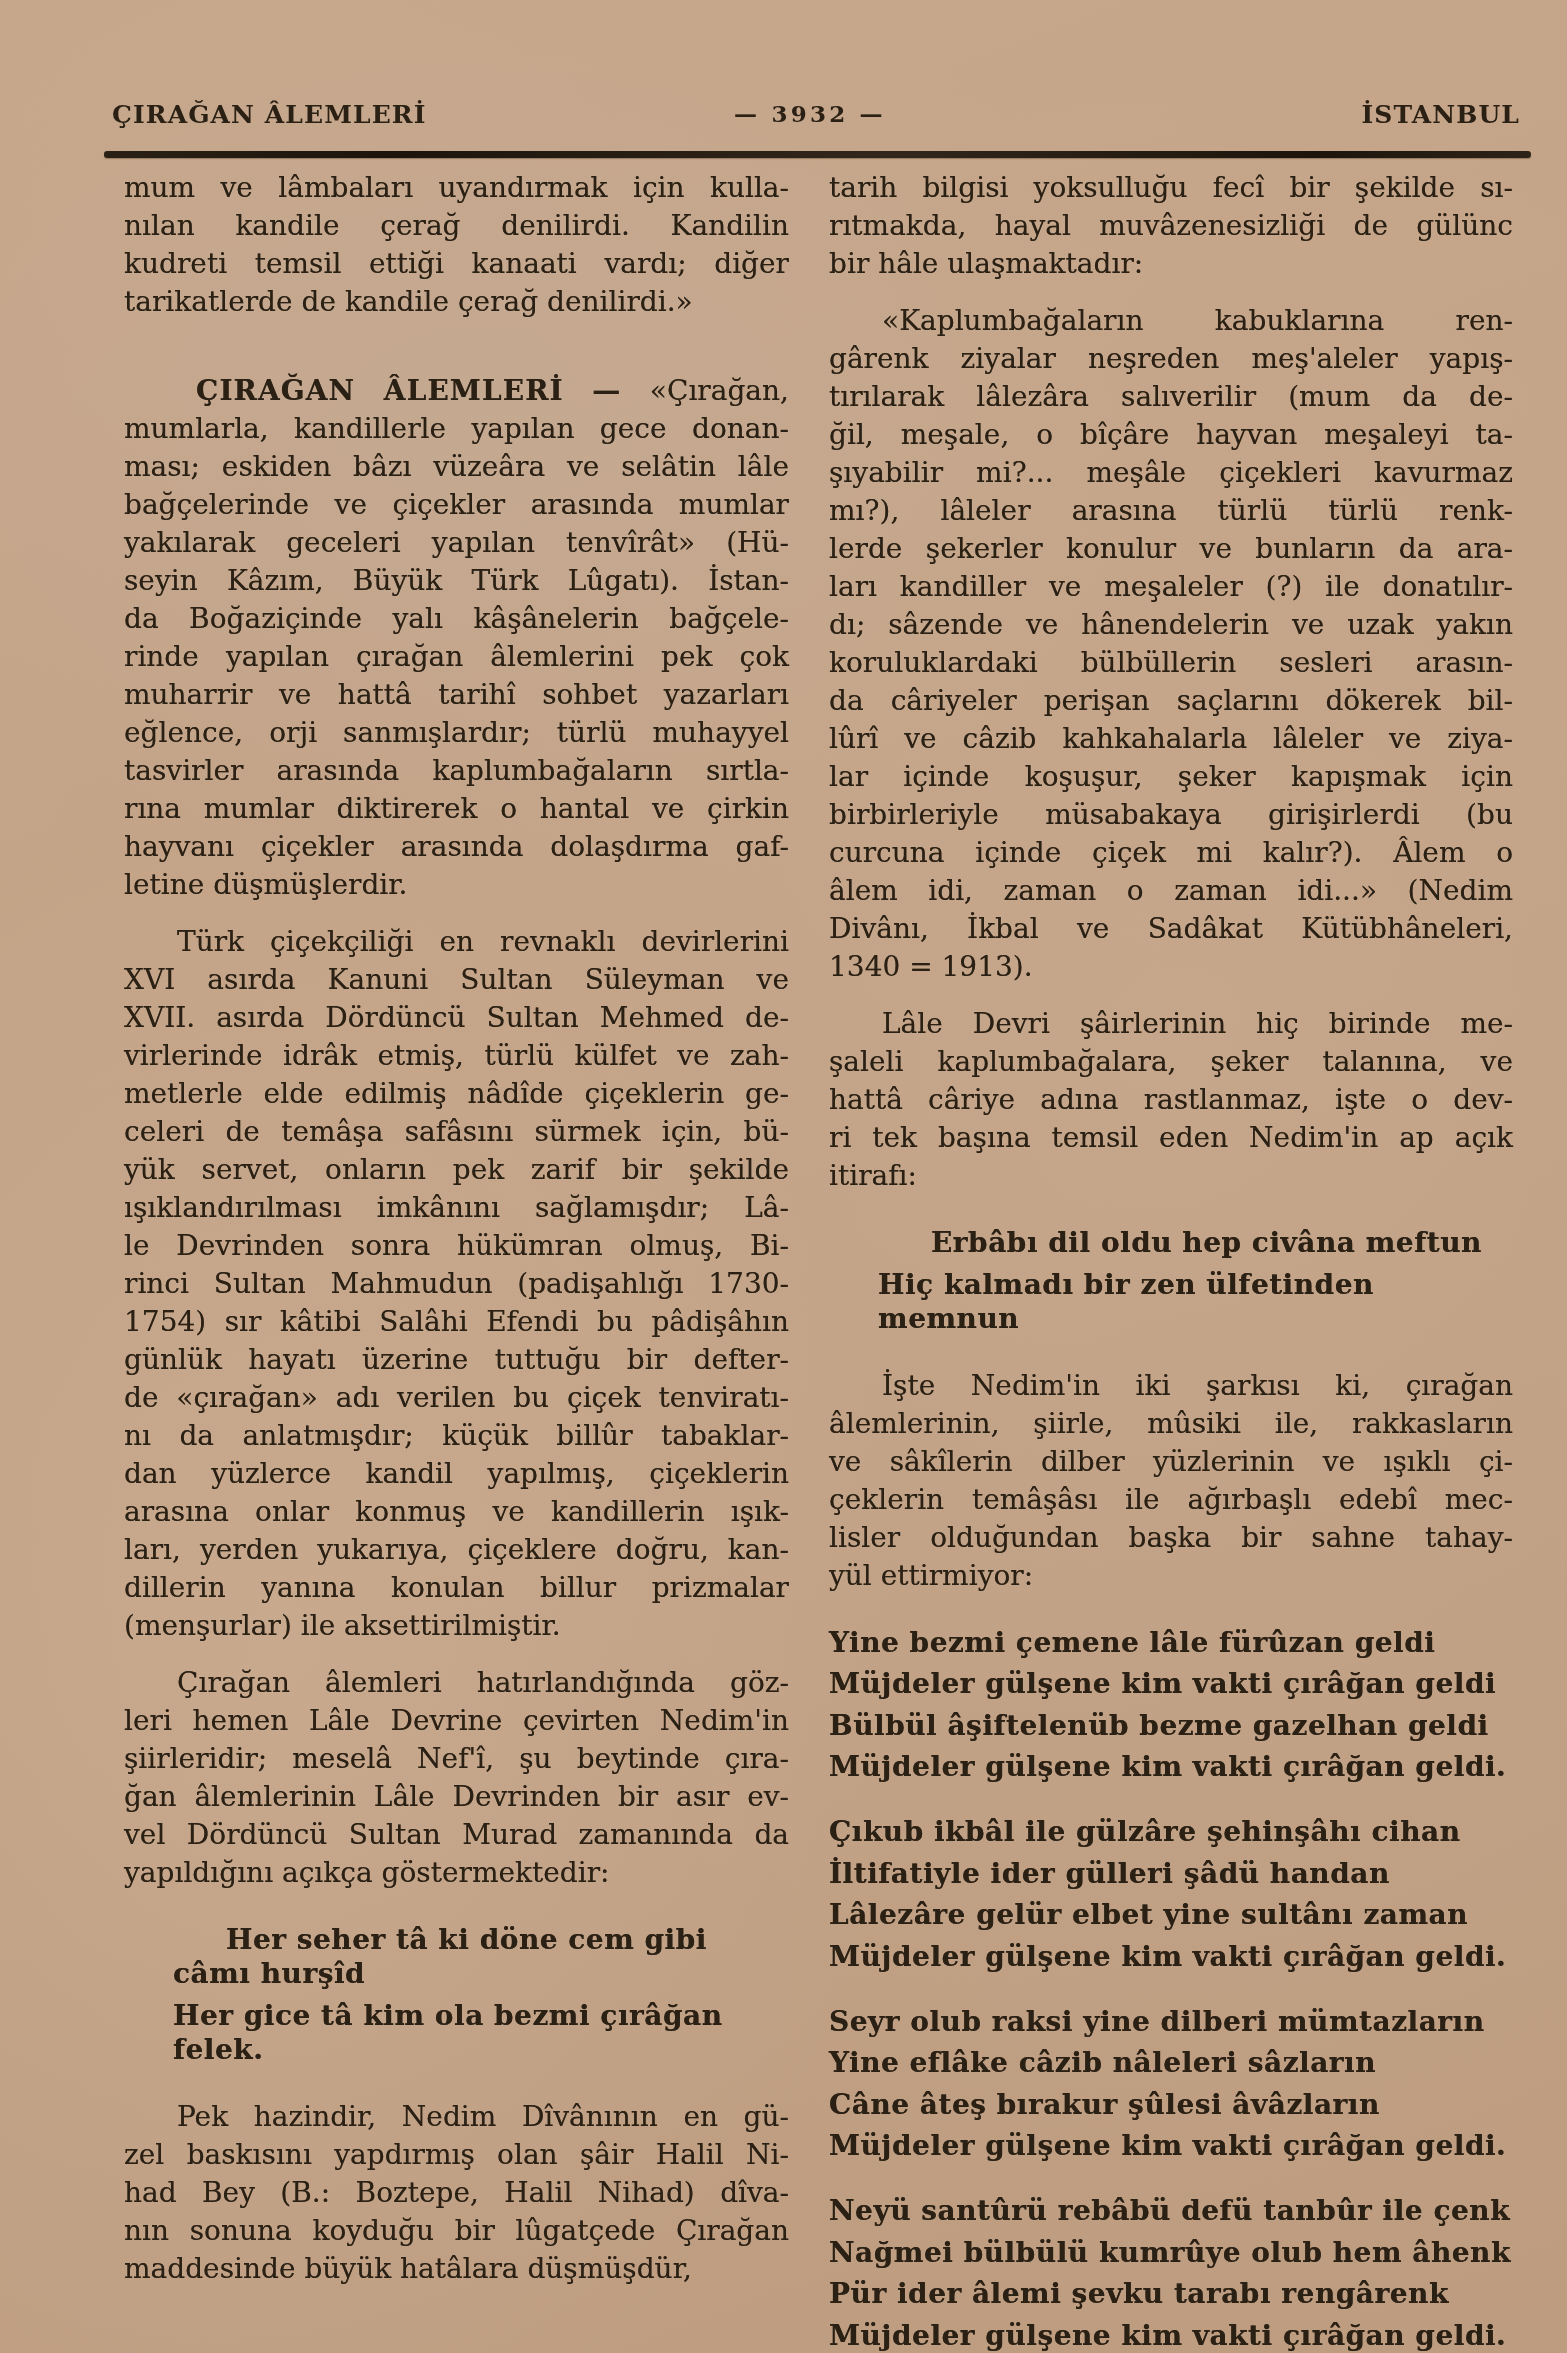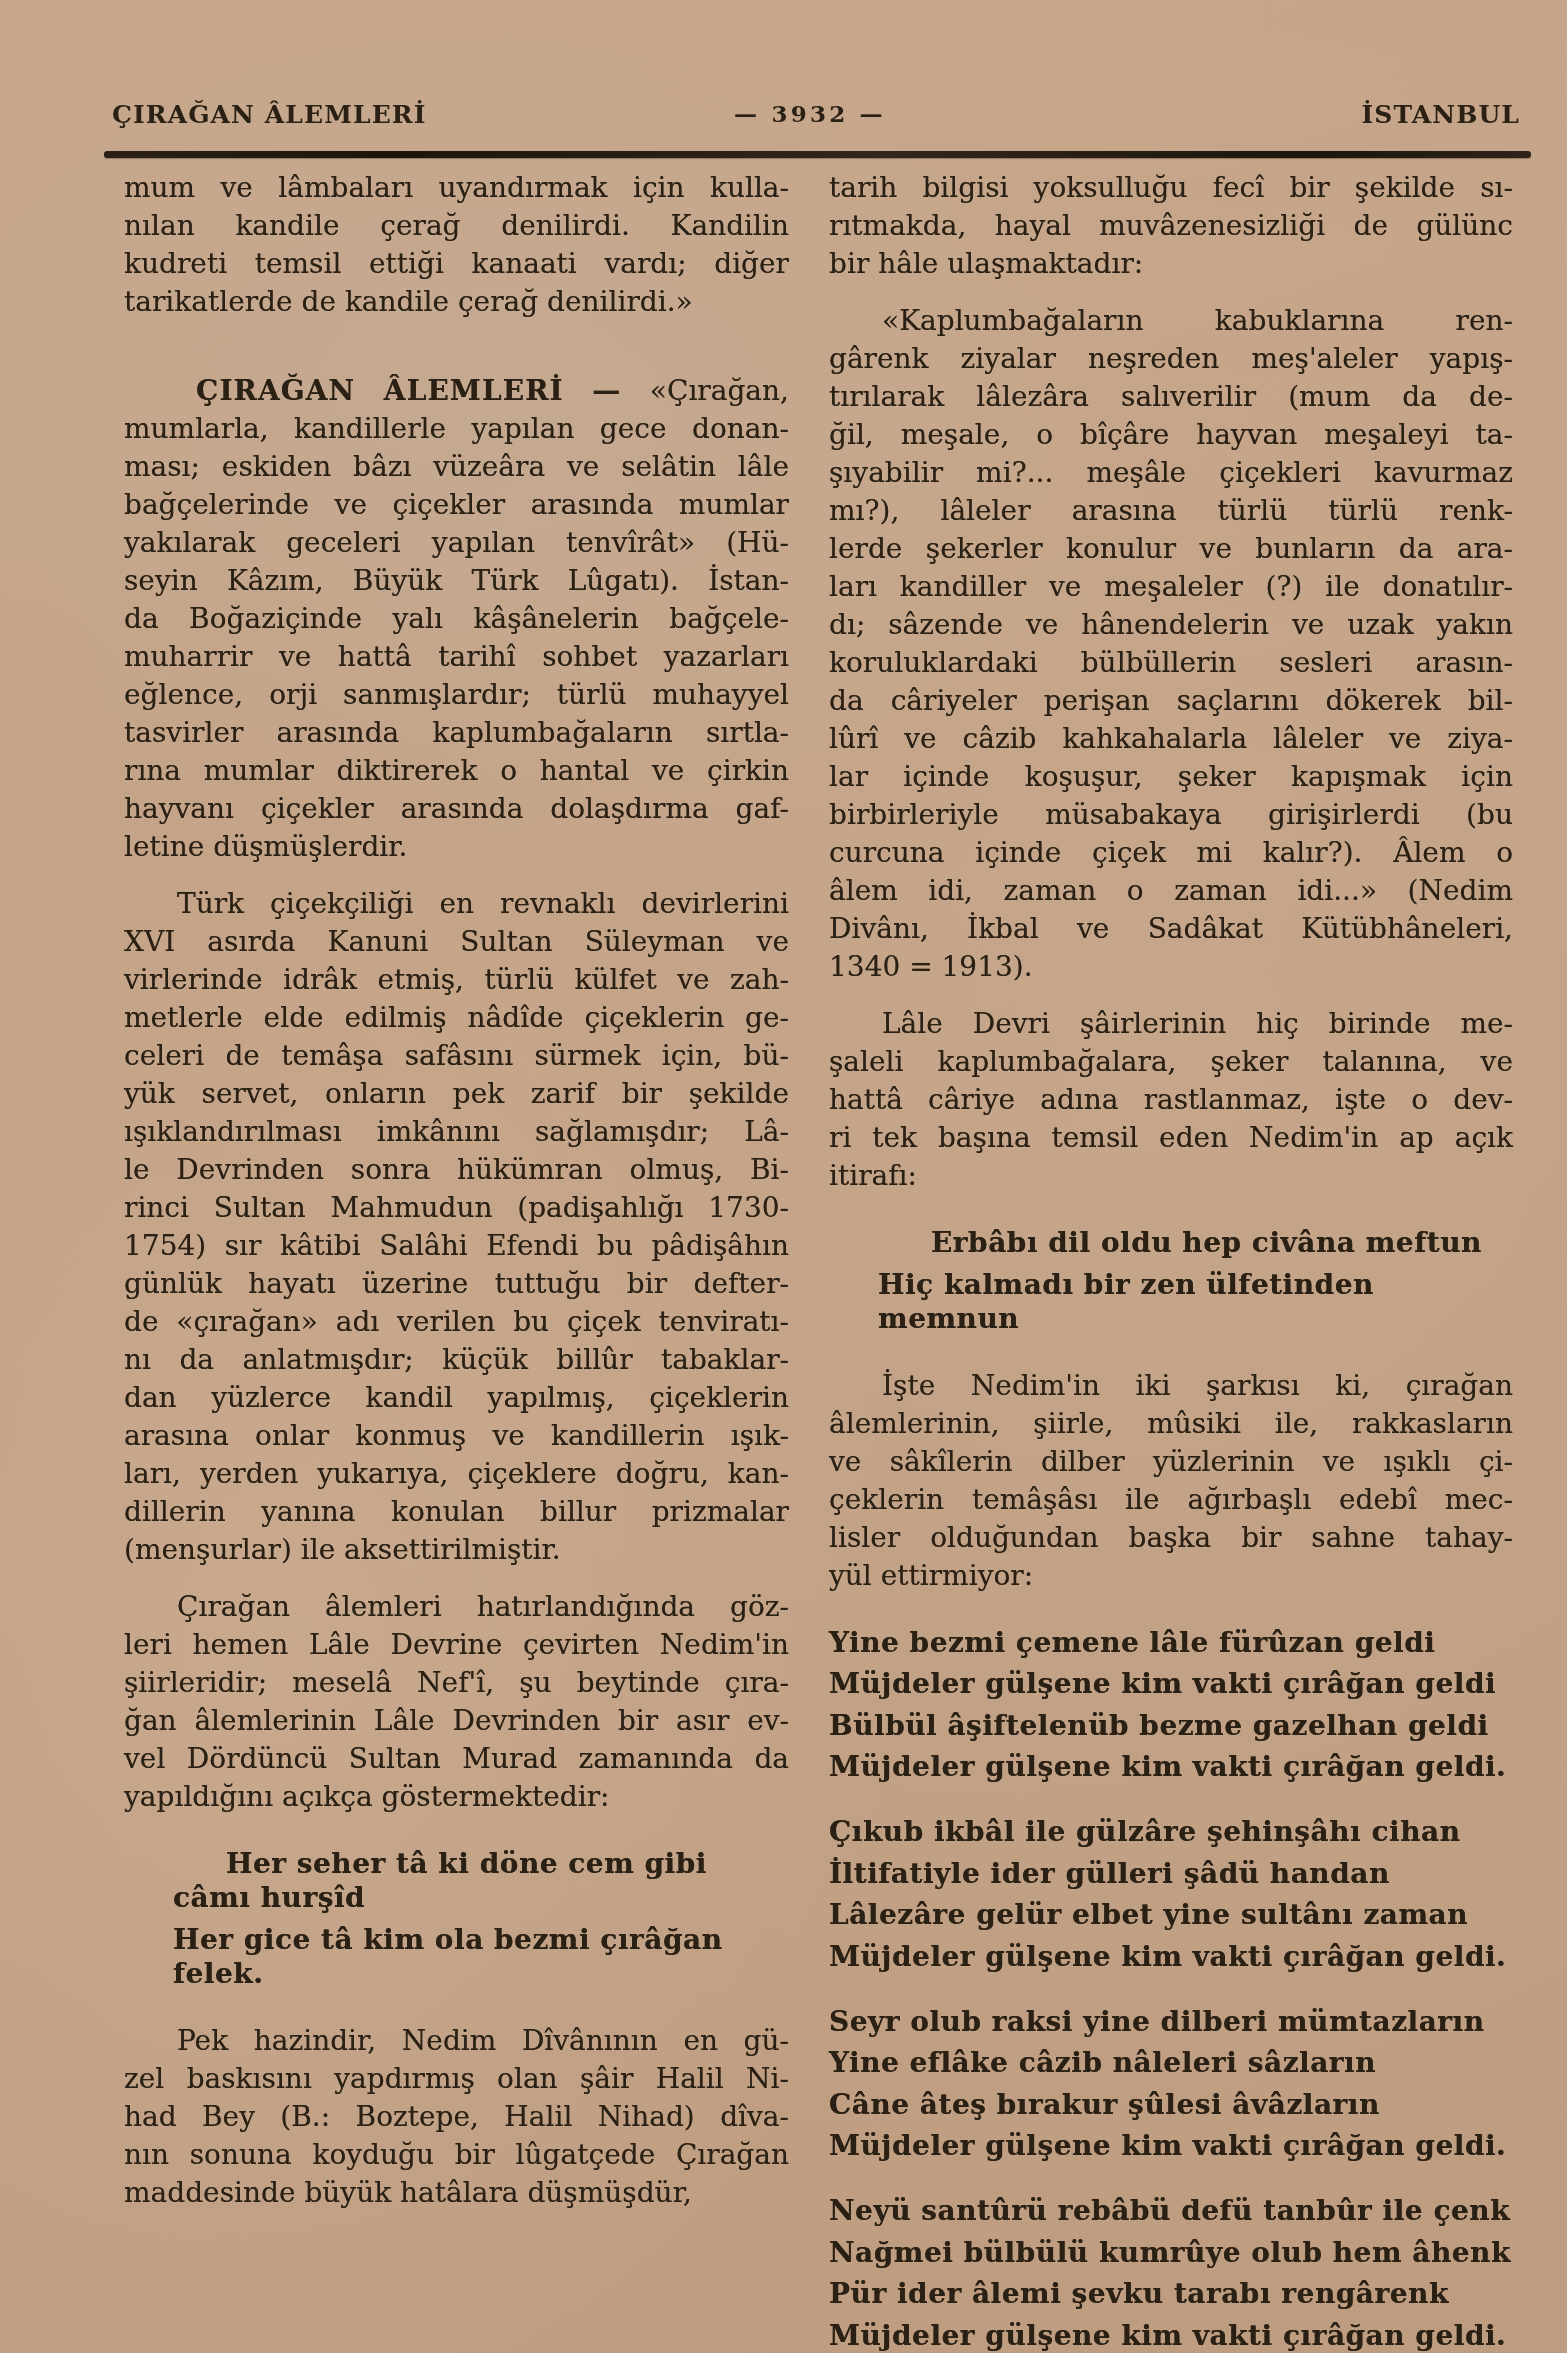--- a/index.html
+++ b/index.html
@@ -73,30 +73,32 @@
         <div class="line">tarikatlerde de kandile çerağ denilirdi.»</div>
       </div>
       <div class="block entry">
         <div class="line just"><b>ÇIRAĞAN ÂLEMLERİ — </b>«Çırağan,</div>
         <div class="line just">mumlarla, kandillerle yapılan gece donan-</div>
         <div class="line just">ması; eskiden bâzı vüzeâra ve selâtin lâle</div>
         <div class="line just">bağçelerinde ve çiçekler arasında mumlar</div>
         <div class="line just">yakılarak geceleri yapılan tenvîrât» (Hü-</div>
         <div class="line just">seyin Kâzım, Büyük Türk Lûgatı). İstan-</div>
         <div class="line just">da Boğaziçinde yalı kâşânelerin bağçele-</div>
+        <div class="line just">rinde yapılan çırağan âlemlerini pek çok</div>
         <div class="line just">muharrir ve hattâ tarihî sohbet yazarları</div>
         <div class="line just">eğlence, orji sanmışlardır; türlü muhayyel</div>
         <div class="line just">tasvirler arasında kaplumbağaların sırtla-</div>
         <div class="line just">rına mumlar diktirerek o hantal ve çirkin</div>
         <div class="line just">hayvanı çiçekler arasında dolaşdırma gaf-</div>
         <div class="line">letine düşmüşlerdir.</div>
       </div>
       <div class="block para ind">
         <div class="line just">Türk çiçekçiliği en revnaklı devirlerini</div>
         <div class="line just">XVI asırda Kanuni Sultan Süleyman ve</div>
+        <div class="line just">XVII. asırda Dördüncü Sultan Mehmed de-</div>
         <div class="line just">virlerinde idrâk etmiş, türlü külfet ve zah-</div>
         <div class="line just">metlerle elde edilmiş nâdîde çiçeklerin ge-</div>
         <div class="line just">celeri de temâşa safâsını sürmek için, bü-</div>
         <div class="line just">yük servet, onların pek zarif bir şekilde</div>
         <div class="line just">ışıklandırılması imkânını sağlamışdır; Lâ-</div>
         <div class="line just">le Devrinden sonra hükümran olmuş, Bi-</div>
         <div class="line just">rinci Sultan Mahmudun (padişahlığı 1730-</div>
         <div class="line just">1754) sır kâtibi Salâhi Efendi bu pâdişâhın</div>
         <div class="line just">günlük hayatı üzerine tuttuğu bir defter-</div>
         <div class="line just">de «çırağan» adı verilen bu çiçek tenviratı-</div>

